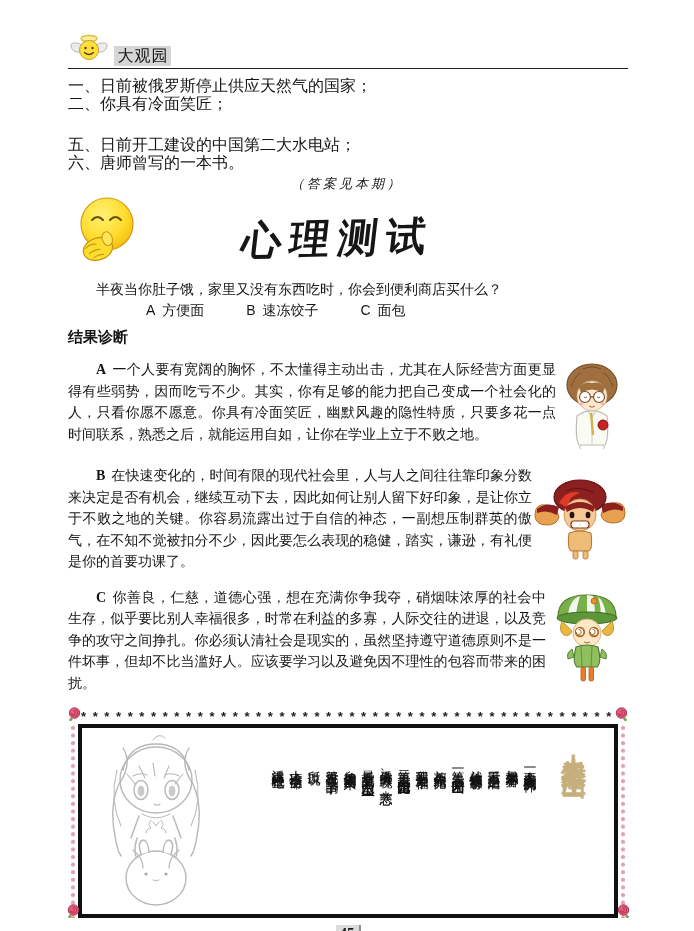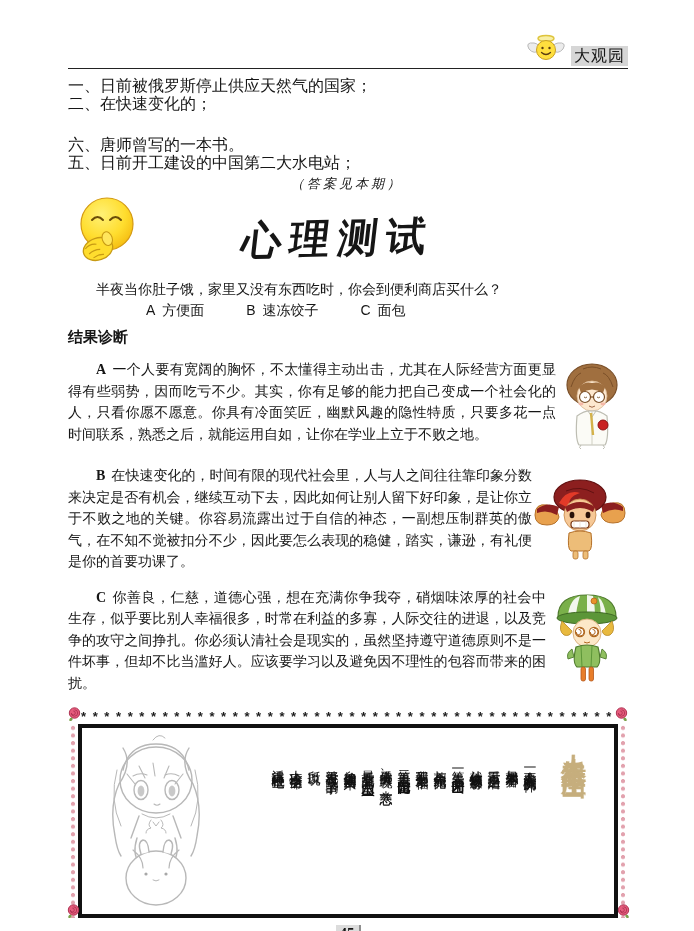--- a/index.html
+++ b/index.html
@@ -4,21 +4,21 @@
 <style>
   * { margin:0; padding:0; box-sizing:border-box; }
   html,body { background:#ffffff; }
   .page {
     position:relative; width:694px; height:931px; margin:0 auto;
     background:#ffffff; overflow:hidden;
     font-family:"Liberation Sans","DejaVu Sans",sans-serif;
     color:#161616; padding:34px 66px 0 68px;
   }
   
-  .masthead { text-align:right; }
+  .masthead { text-align:left; }
   .masthead .halo-icon { display:inline-block; }
   .masthead-title {
     display:inline-block; font-size:16px; letter-spacing:1px;
     background:#d6d6d6; padding:0 3px; line-height:20px;
   }
   .head-rule { border:none; border-top:1.5px solid #222; margin:2px 0 8px 0; }
   
   .quiz-row { display:flex; font-size:16px; line-height:18px; margin-bottom:23px;flex-direction:column; }
   .quiz-cell { white-space:nowrap; }
   .quiz-cell.left { width:307px; }
@@ -110,25 +110,25 @@
         <path d="M16.5 18.5 Q21 22.5 25.5 18.5" fill="none" stroke="#5a3c10" stroke-width="1.3" stroke-linecap="round"></path>
       </svg>
     </span>
     <div class="masthead-title">大观园</div>
   </div>
   <hr class="head-rule">
 
   <div>
     <div class="quiz-row">
       <span class="quiz-cell left"><span>一、</span><span>日前被俄罗斯停止供应天然气的国家；</span></span>
-      <span class="quiz-cell"><span>二、</span><span>在快速变化的；</span></span>
+      <span class="quiz-cell"><span>二、</span><span>你具有冷面笑匠；</span></span>
     </div>
     <div class="quiz-row" style="margin-bottom:0">
+      <span class="quiz-cell left"><span>五、</span><span>日前开工建设的中国第二大水电站；</span></span>
       <span class="quiz-cell"><span>六、</span><span>唐师曾写的一本书。</span></span>
-      <span class="quiz-cell left"><span>五、</span><span>日前开工建设的中国第二大水电站；</span></span>
     </div>
     <div class="answers-note">（答案见本期）</div>
   </div>
 
   <div class="test-head">
     <span class="think-icon">
       <svg width="62" height="74" viewBox="0 0 62 74">
         <defs>
           <radialGradient id="yg" cx="40%" cy="32%" r="75%">
             <stop offset="0%" stop-color="#fff176"></stop>

